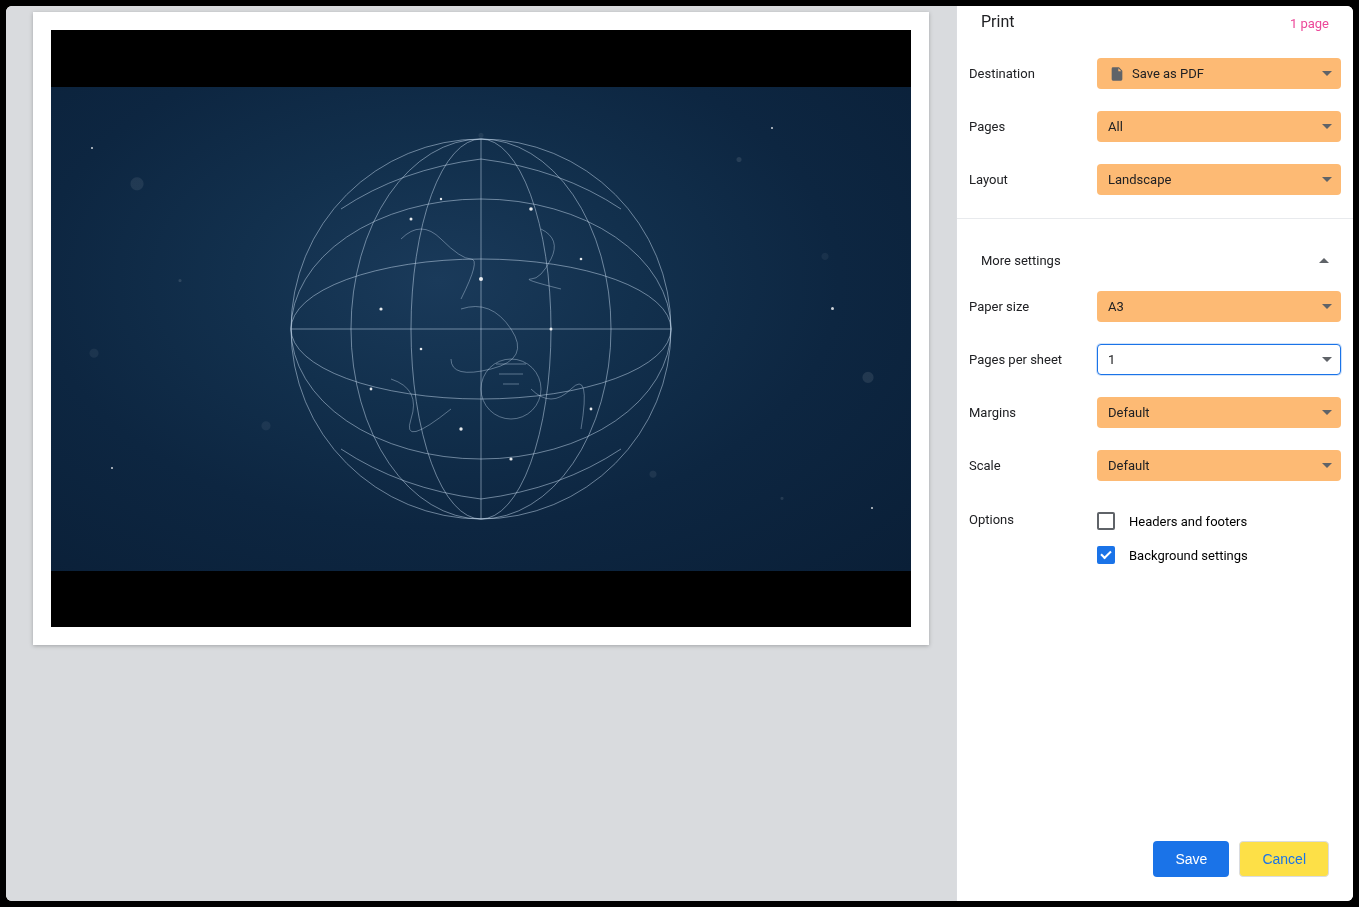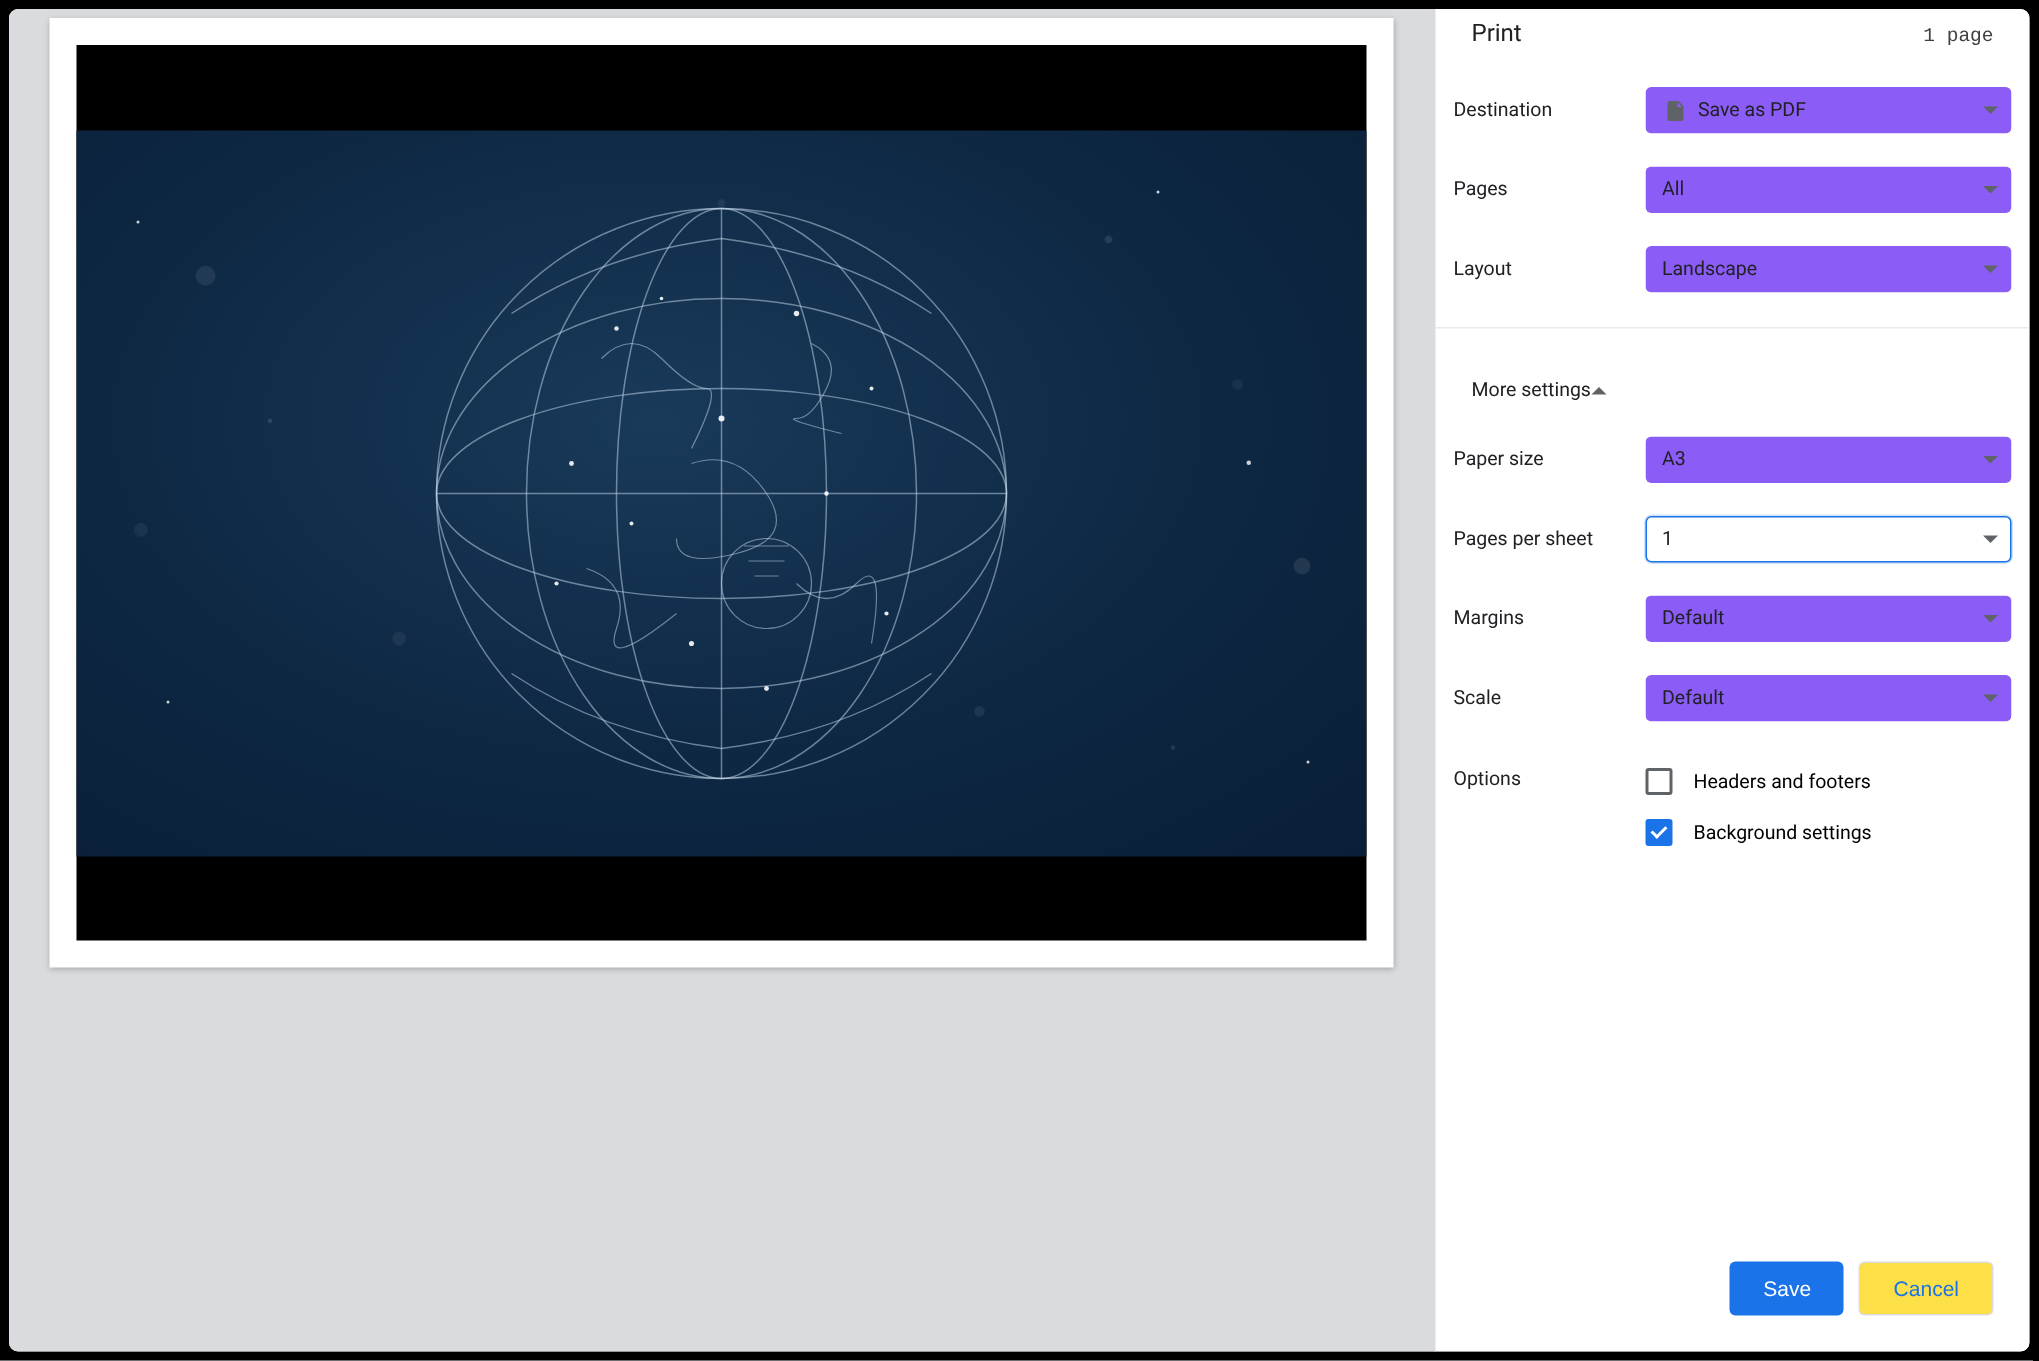--- a/index.html
+++ b/index.html
@@ -81,37 +81,37 @@
     display: flex;
     flex-direction: column;
     border-left: 1px solid #dadce0;
   }
   .scroll-area { flex:1; overflow-y:auto; }
   .header-row {
     display:flex; justify-content:space-between; align-items:flex-end;
     padding: 6px 24px 16px 24px;
   }
   .header-row h1 { font-size:16px; font-weight:400; color:#202124; }
-  .page-count { font-size:13px; color:#404040;font-family:Liberation Mono, monospace; }
+  .page-count { font-size:13px; color:#ec4899; }
   .section { padding: 0 12px; }
   .row {
     display:flex; align-items:center;
     min-height: 53px;
     gap: 12px;
   }
   .row-label {
     width: 116px;
     font-size: 13px;
     color: #202124;
     flex-shrink: 0;
   }
   .select {
     flex:1;
     height: 31px;
-    background: #8b5cf6;
+    background: #fdba74;
     border: 1px solid transparent;
     border-radius: 4px;
     display:flex; align-items:center;
     padding: 0 8px 0 10px;
     cursor: pointer;
     position: relative;
     font-size: 13px;
     color: #202124;
   }
   .select.active {
@@ -127,21 +127,21 @@
     border-top:5px solid #5f6368;
   }
   .doc-icon {
     width:18px; height:18px;
     display:flex; align-items:center; justify-content:center;
     margin-right: 6px;
     flex-shrink:0;
   }
   .divider { height:1px; background:#e8eaed; margin: 12px 0; }
   .more-row {
-    display:flex; align-items:center; justify-content:flex-start;
+    display:flex; align-items:center; justify-content:space-between;
     padding: 22px 24px 12px 24px;
     cursor:pointer;
   }
   .more-row span { font-size:13px; color:#202124; }
   .chevron-up {
     width:0; height:0;
     border-left:5px solid transparent;
     border-right:5px solid transparent;
     border-bottom:5px solid #5f6368;
   }

